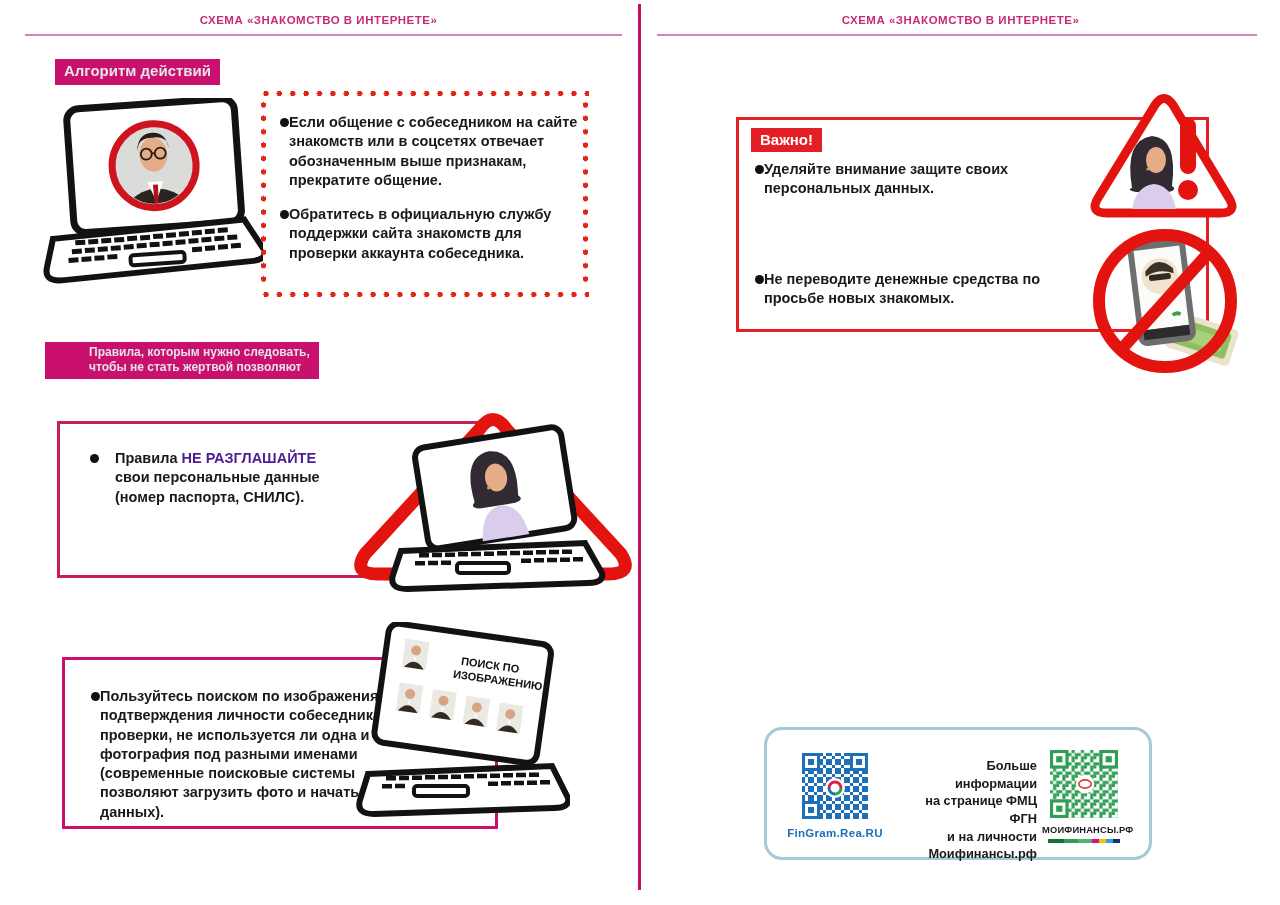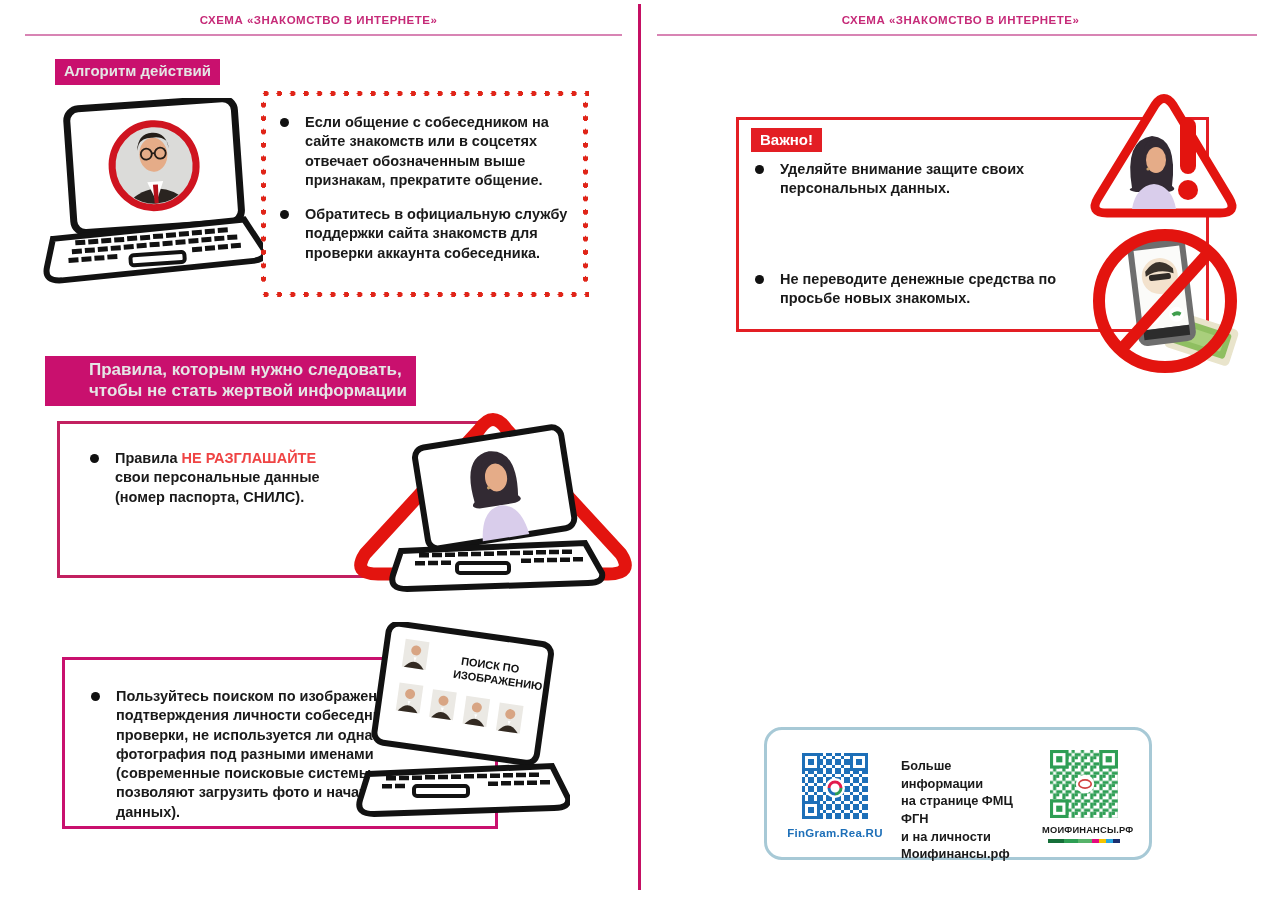--- a/index.html
+++ b/index.html
@@ -28,34 +28,34 @@
   .dots-h { left:2px; right:2px; height:11px;
             background:radial-gradient(circle 2.8px at 6px 5.5px, #e02418 97%, rgba(0,0,0,0)) repeat-x;
             background-size:13.4px 11px; }
   .dots-h.top { top:0; } .dots-h.bot { bottom:0; }
   .dots-v { top:11px; bottom:11px; width:11px;
             background:radial-gradient(circle 2.8px at 5.5px 6px, #e02418 97%, rgba(0,0,0,0)) repeat-y;
             background-size:11px 13.4px; }
   .dots-v.lft { left:0; } .dots-v.rgt { right:0; }
   .dotted-inner { position:absolute; left:22px; top:25px; right:10px; }
 
-  .bullet { display:flex; gap:16px; margin-bottom:15px; }
+  .bullet { display:flex; gap:0; margin-bottom:15px; }
   .bullet .dot { flex:0 0 auto; width:9px; height:9px; border-radius:50%; background:#111; margin-top:5px; }
   .bullet p { font-weight:bold; font-size:14.5px; line-height:1.33; }
   .dotted-inner .bullet p { width:292px; }
 
-  .badge.rules { left:45px; top:356px; font-size:17px;padding-left:44px; }
+  .badge.rules { left:45px; top:342px; font-size:12px;padding-left:44px; }
   .badge.rules span { display:block; }
 
   .rules-box { position:absolute; left:57px; top:421px; width:423px; height:157px;
                border:3px solid #c22060; background:#fff; }
   .rules-inner { position:absolute; left:30px; top:25px; }
   .rules-inner .bullet { margin-bottom:19px; gap:16px; }
   .rules-inner .bullet p { width:238px; }
-  .red-em { color:#ef4444; }
+  .red-em { color:#4c1d95; }
 
   .tri-laptop { position:absolute; left:345px; top:403px; width:298px; height:197px; }
 
   .search-box { position:absolute; left:62px; top:657px; width:436px; height:172px;
                 border:3px solid #c9106e; background:#fff; }
   .search-inner { position:absolute; left:26px; top:27px; }
   .search-inner .bullet p { width:336px; }
   .search-laptop { position:absolute; left:352px; top:622px; width:218px; height:205px; }
 
   .laptop1 { position:absolute; left:38px; top:98px; width:225px; height:190px; }
@@ -72,21 +72,21 @@
 
   .tri2 { position:absolute; left:447px; top:90px; width:152px; height:147px; }
   .prohib { position:absolute; left:440px; top:228px; width:170px; height:152px; }
 
   .qr-panel { position:absolute; left:123px; top:727px; width:388px; height:133px;
               border:3px solid #a7c9d6; border-radius:18px; background:#fff; }
   .qr-blue  { position:absolute; left:35px; top:23px; width:66px; height:66px; }
   .qr-green { position:absolute; left:283px; top:20px; width:68px; height:68px; }
   .fingram-caption { position:absolute; left:8px; top:97px; width:120px; text-align:center;
                      color:#1d6fb8; font-weight:bold; font-size:11.5px; letter-spacing:.3px; }
-  .qr-info { position:absolute; left:134px; top:27px; width:136px; text-align:left;
+  .qr-info { position:absolute; left:134px; top:27px; width:136px; text-align:right;
              font-weight:bold; font-size:12.8px; line-height:1.38; }
   .qr-info span { display:block; }
   .moifin-caption { position:absolute; left:275px; top:95px; width:84px; text-align:center;
                     font-weight:bold; font-size:9.3px; letter-spacing:.2px; }
   .moifin-stripe { position:absolute; left:281px; top:109px; width:72px; height:4px; display:flex; }
   .moifin-stripe i { display:block; height:4px; }
   .st1{width:16px;background:#156f39;} .st2{width:14px;background:#2e9e54;}
   .st3{width:14px;background:#57b36a;} .st4{width:7px;background:#e5097f;}
   .st5{width:7px;background:#f5c400;} .st6{width:7px;background:#29a8e0;}
   .st7{width:7px;background:#1b2f6e;}
@@ -141,21 +141,21 @@
         </div>
         <div class="bullet">
           <span class="dot"></span>
           <p>Обратитесь в официальную службу поддержки сайта знакомств для проверки аккаунта собеседника.</p>
         </div>
       </div>
     </div>
 
     <div class="badge rules">
       <span>Правила, которым нужно следовать,</span>
-      <span>чтобы не стать жертвой информации</span>
+      <span>чтобы не стать жертвой позволяют</span>
     </div>
 
     <div class="rules-box">
       <div class="rules-inner">
         <div class="bullet">
           <span class="dot"></span>
           <p><span>Правила </span><span class="red-em">НЕ РАЗГЛАШАЙТЕ</span><span> свои персональные данные (номер паспорта, СНИЛС).</span></p>
         </div>
       </div>
     </div>

